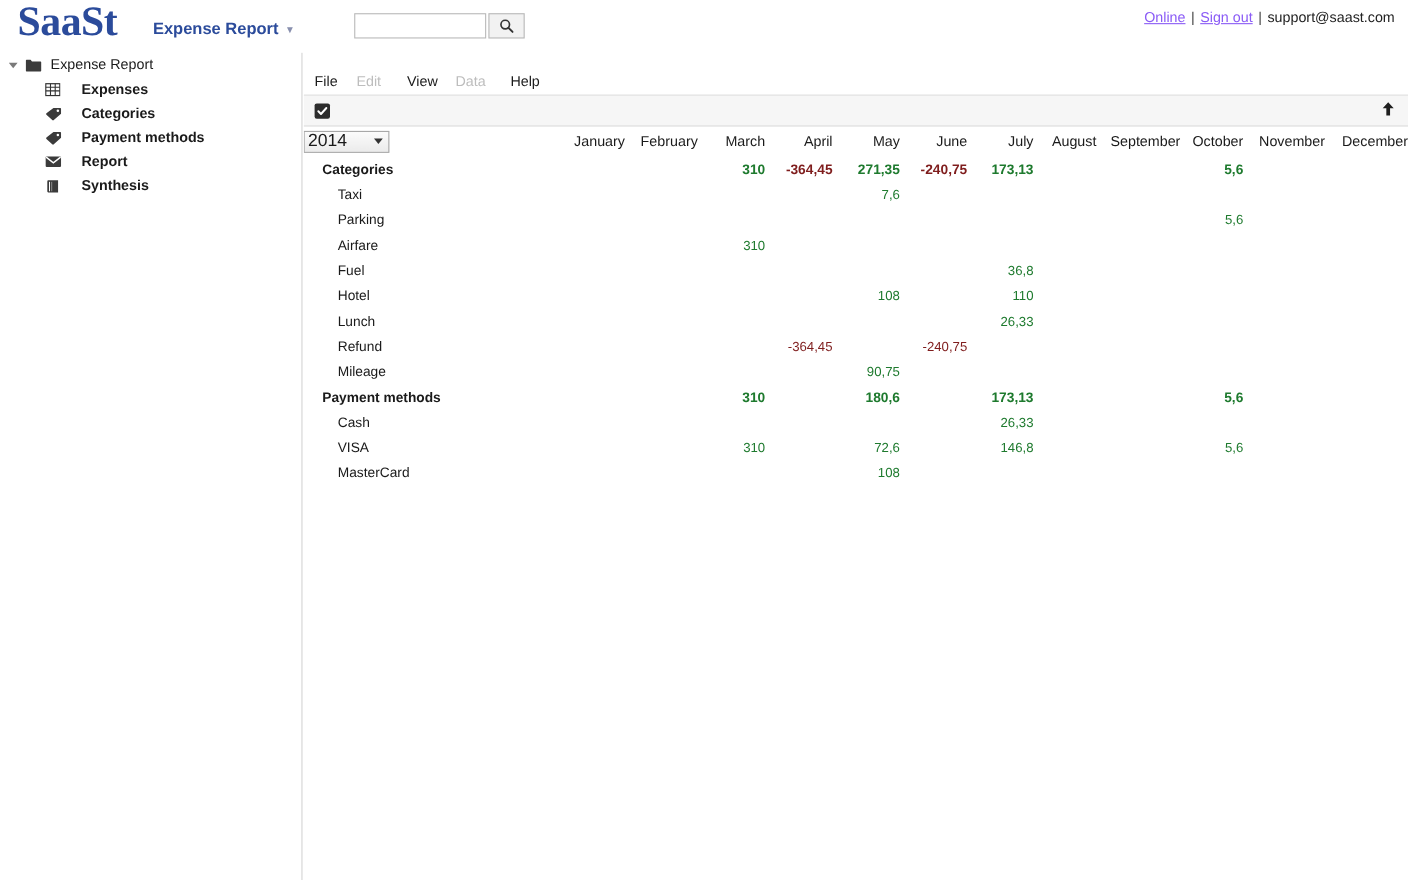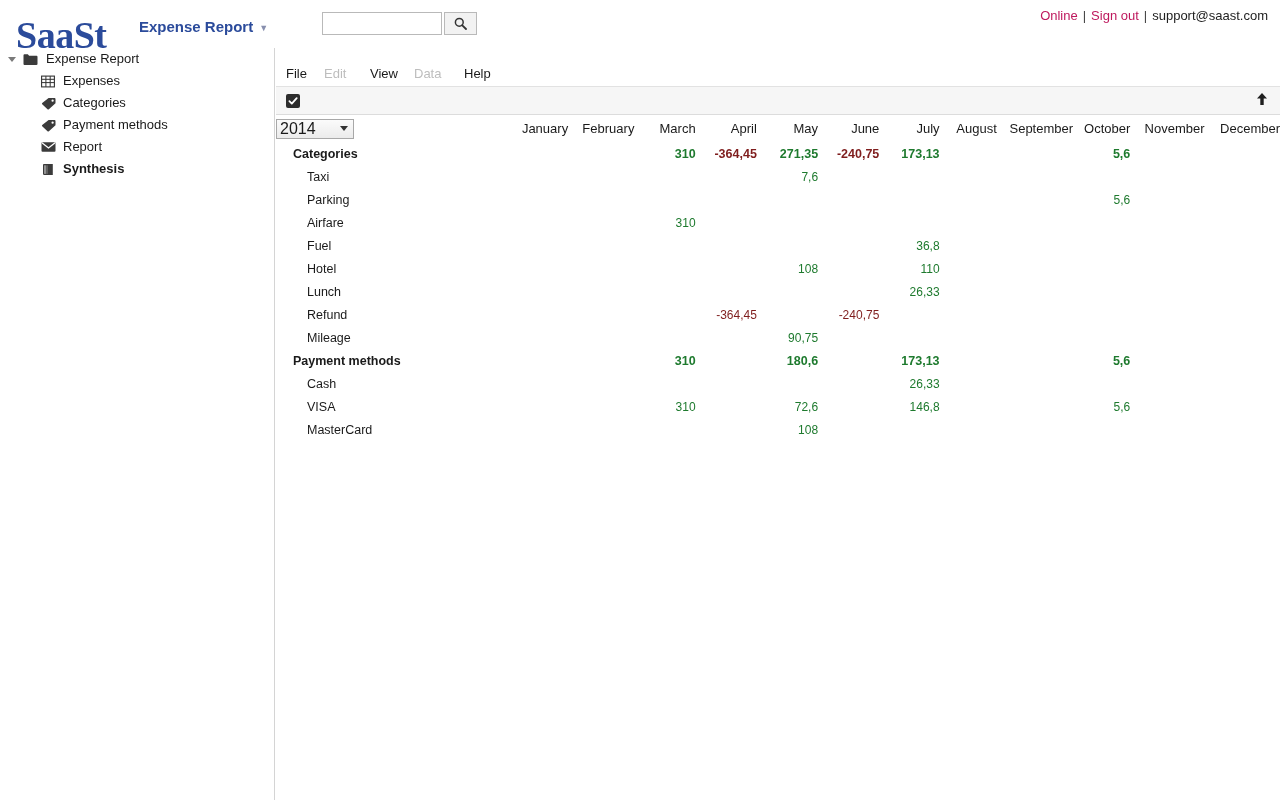--- a/index.html
+++ b/index.html
@@ -15,21 +15,21 @@
   
   #app-header {
     position: absolute; left: 0; top: 0; width: 1280px; height: 48px;
     background: #ffffff;
   }
   #brand-logo {
     position: absolute; left: 16px; top: 1px;
     font-family: "Liberation Serif", serif;
     font-weight: bold; font-style: normal;
     font-size: 38px; line-height: 38px;
-    color: #2b4b9b; letter-spacing: -0.5px; margin-top: 15px;
+    color: #2b4b9b; letter-spacing: -0.5px;
   }
   #app-title-wrap {
     position: absolute; left: 139px; top: 19px;
     font-size: 15px; font-weight: bold; color: #2b4b9b;
     line-height: 15px; white-space: nowrap; cursor: pointer;
   }
   #app-title-caret {
     display: inline-block; margin-left: 6px;
     color: #888fae; font-size: 9px; vertical-align: middle;
   }
@@ -47,21 +47,21 @@
     display: flex; align-items: center; justify-content: center;
     cursor: pointer; padding: 0;
   }
   #search-button svg { display: block; }
 
   #header-links {
     position: absolute; right: 12px; top: 6px;
     font-size: 13px; color: #222; line-height: 20px; white-space: nowrap;
   }
   #header-links a {
-    color: #be185d; cursor: pointer;
+    color: #8b5cf6; text-decoration: underline; cursor: pointer;
   }
   #header-links .sep { color: #444; margin: 0 5px; }
   #header-support { color: #222; }
 
   
   #sidebar {
     position: absolute; left: 0; top: 48px;
     width: 275px; height: 752px;
     background: #ffffff;
     border-right: 1px solid #d4d4d4;
@@ -86,21 +86,21 @@
     border-top: 5px solid #7a7a7a;
     display: block;
   }
   .tree-icon {
     position: absolute; top: 0; width: 16px; height: 22px;
     display: flex; align-items: center; justify-content: center;
   }
   .tree-node.root .tree-icon { left: 22px; }
   .tree-node.child .tree-icon { left: 40px; }
   .tree-node.root .tree-label { margin-left: 22px; }
-  .tree-node.child .tree-label { margin-left: 23px; }
+  .tree-node.child .tree-label { margin-left: 34px; font-weight: bold; }
   .tree-icon svg { display: block; }
 
   
   #main {
     position: absolute; left: 276px; top: 48px;
     width: 1004px; height: 752px;
     background: #ffffff; overflow: hidden;
   }
 
   

